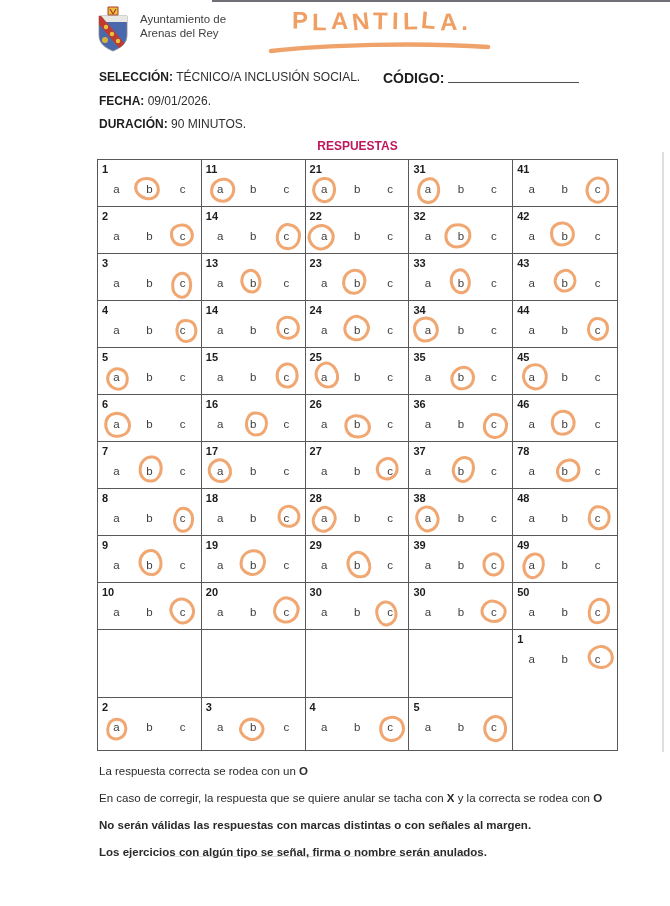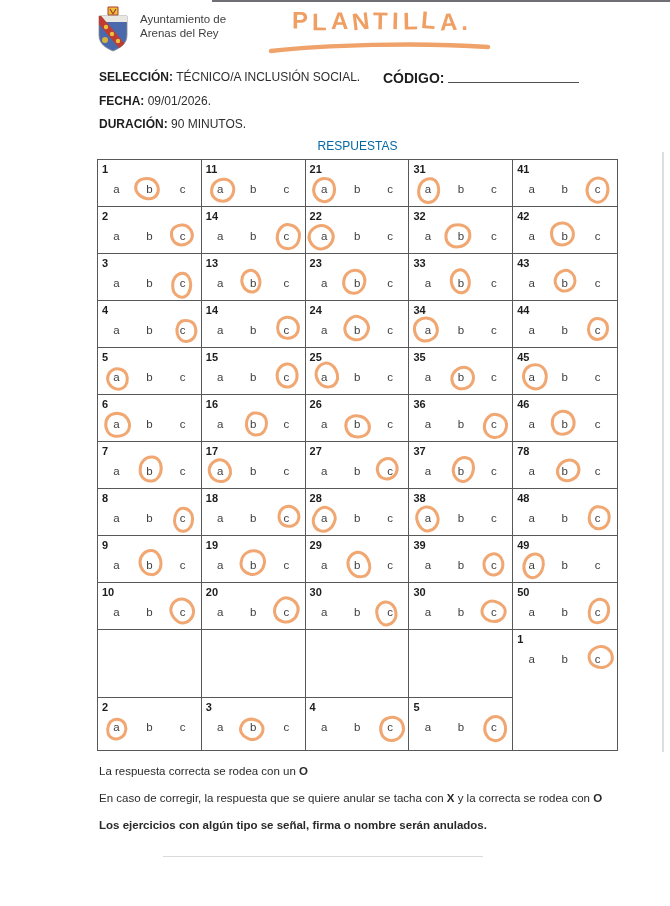--- a/index.html
+++ b/index.html
@@ -20,21 +20,21 @@
     color:#ef9f63;font-weight:bold;font-size:24px;letter-spacing:4px;white-space:nowrap;
   }
   .hw-underline{position:absolute;left:268px;top:40px;}
 
   
   .meta{position:absolute;left:99px;font-size:12px;white-space:nowrap;text-align:center;}
   .m1{top:70px;} .m2{top:94px;} .m3{top:117px;}
   .codigo{position:absolute;left:383px;top:70px;font-size:14px;text-align:center;}
   .codigo-line{display:inline-block;width:131px;height:12px;border-bottom:1.4px solid #4f4f4f;margin-left:4px;vertical-align:baseline;}
   b.lbl{font-weight:bold;color:#1d1d1d;}
-  .sheet-title{position:absolute;left:97px;top:139px;width:521px;text-align:center;font-weight:normal;font-size:12px;color:#0369a1;}
+  .sheet-title{position:absolute;left:97px;top:139px;width:521px;text-align:center;font-weight:bold;font-size:12px;color:#be185d;}
 
   
   .grid{
     position:absolute;left:97px;top:159px;width:521px;box-sizing:border-box;
     display:grid;grid-template-columns:repeat(5,1fr);
     grid-template-rows:repeat(10,47px) 68px 52px;
     border:1px solid #585858;
   }
   .cell{position:relative;box-sizing:border-box;border-right:1px solid #585858;border-bottom:1px solid #585858;}
   .grid .cell:nth-child(5n){border-right:none;}
@@ -547,16 +547,17 @@
           <span class="opt">a</span>
           <span class="opt">b</span>
           <span class="opt">c<i class="circ" style="width: 24.2px; height: 26.9px; transform: translate(calc(-50% + 1.3px), calc(-50% + 1.5px)) rotate(9.6deg); border-radius: 52% 48% 45% 55% / 48% 55% 45% 52%; border-color: rgb(239, 162, 106);"></i></span>
         </div>
       </div>
     </div>
 
   <div class="instructions">
       <div class="instr-line"><span>La respuesta correcta se rodea con un  </span><span style="font-weight: bold;">O</span></div>
       <div class="instr-line"><span>En caso de corregir, la respuesta que se quiere anular se tacha con </span><span style="font-weight: bold;">X</span><span> y la correcta se rodea con </span><span style="font-weight: bold;">O</span></div>
+      <div class="instr-line"><span style="font-weight: bold;">No serán válidas las respuestas con marcas distintas o con señales al margen.</span></div>
       <div class="instr-line"><span style="font-weight: bold;">Los ejercicios con algún tipo se señal, firma o nombre serán anulados.</span></div>
     </div>
 
 </div>
 
 </body></html>

